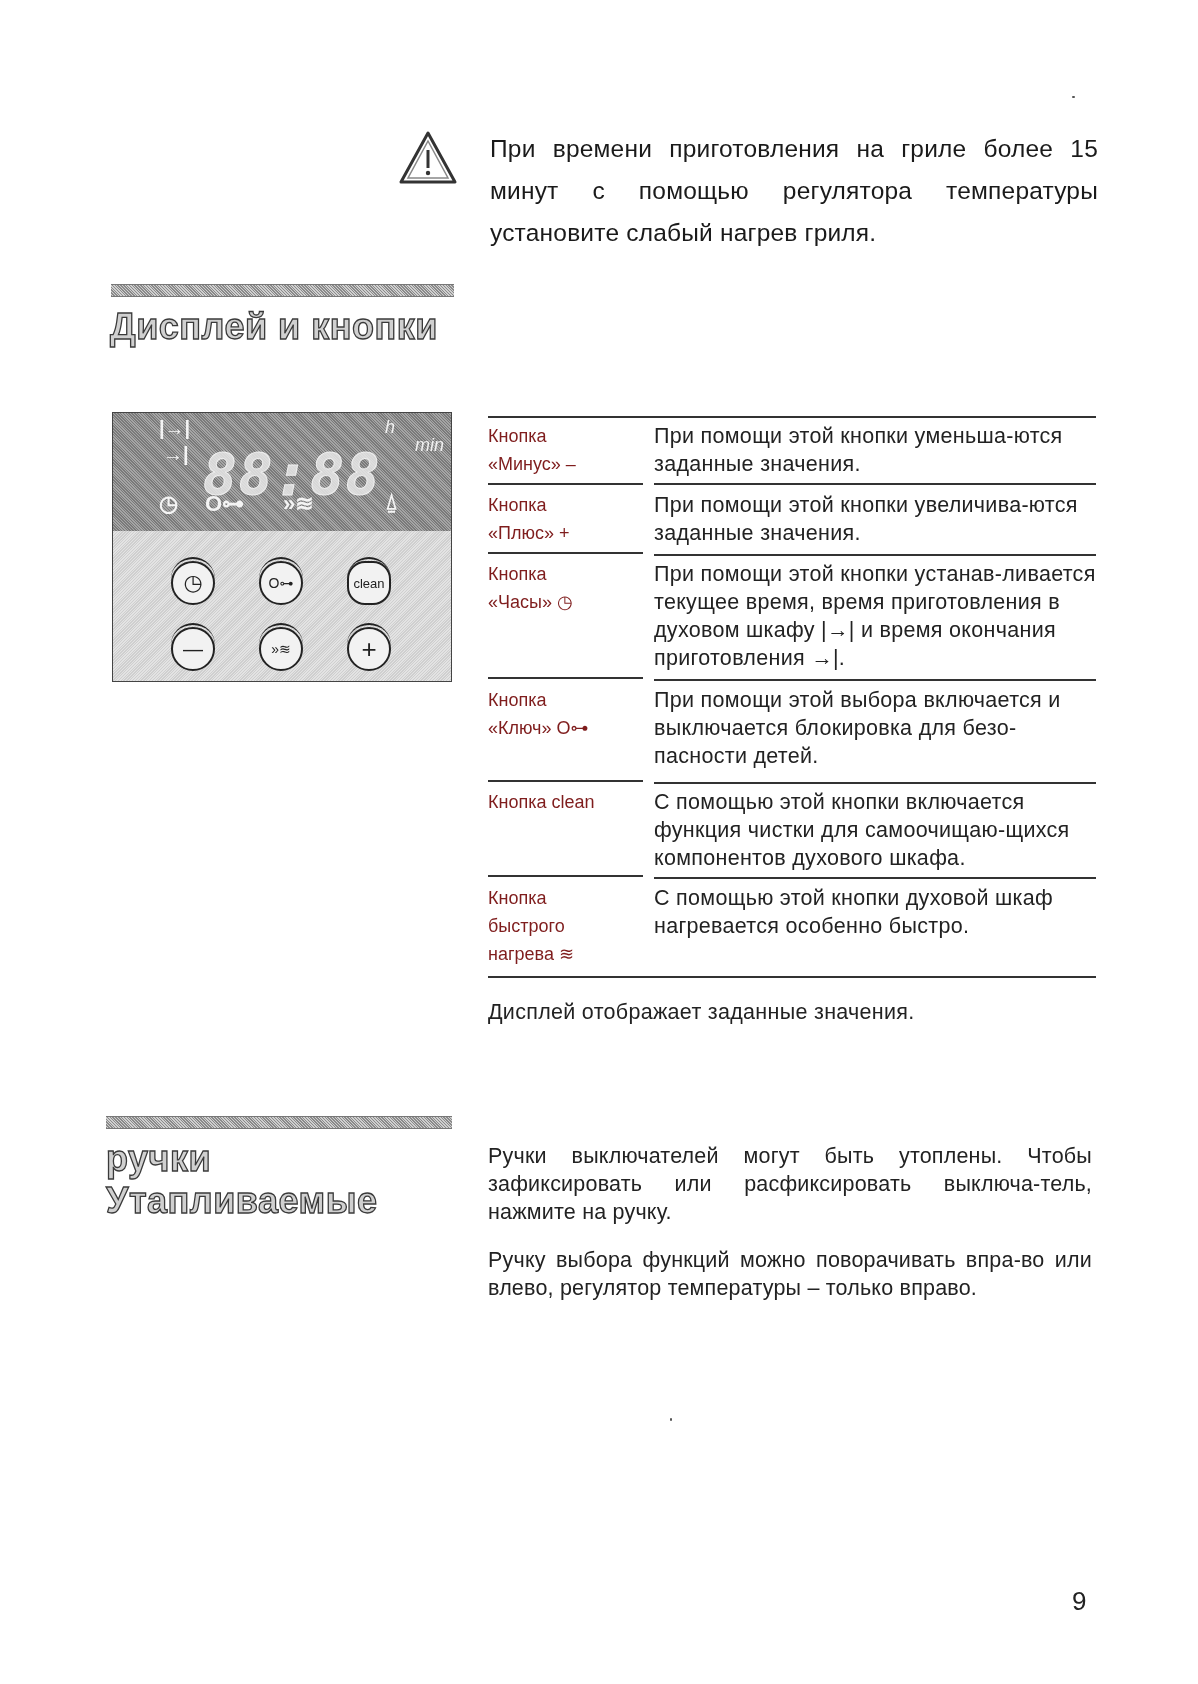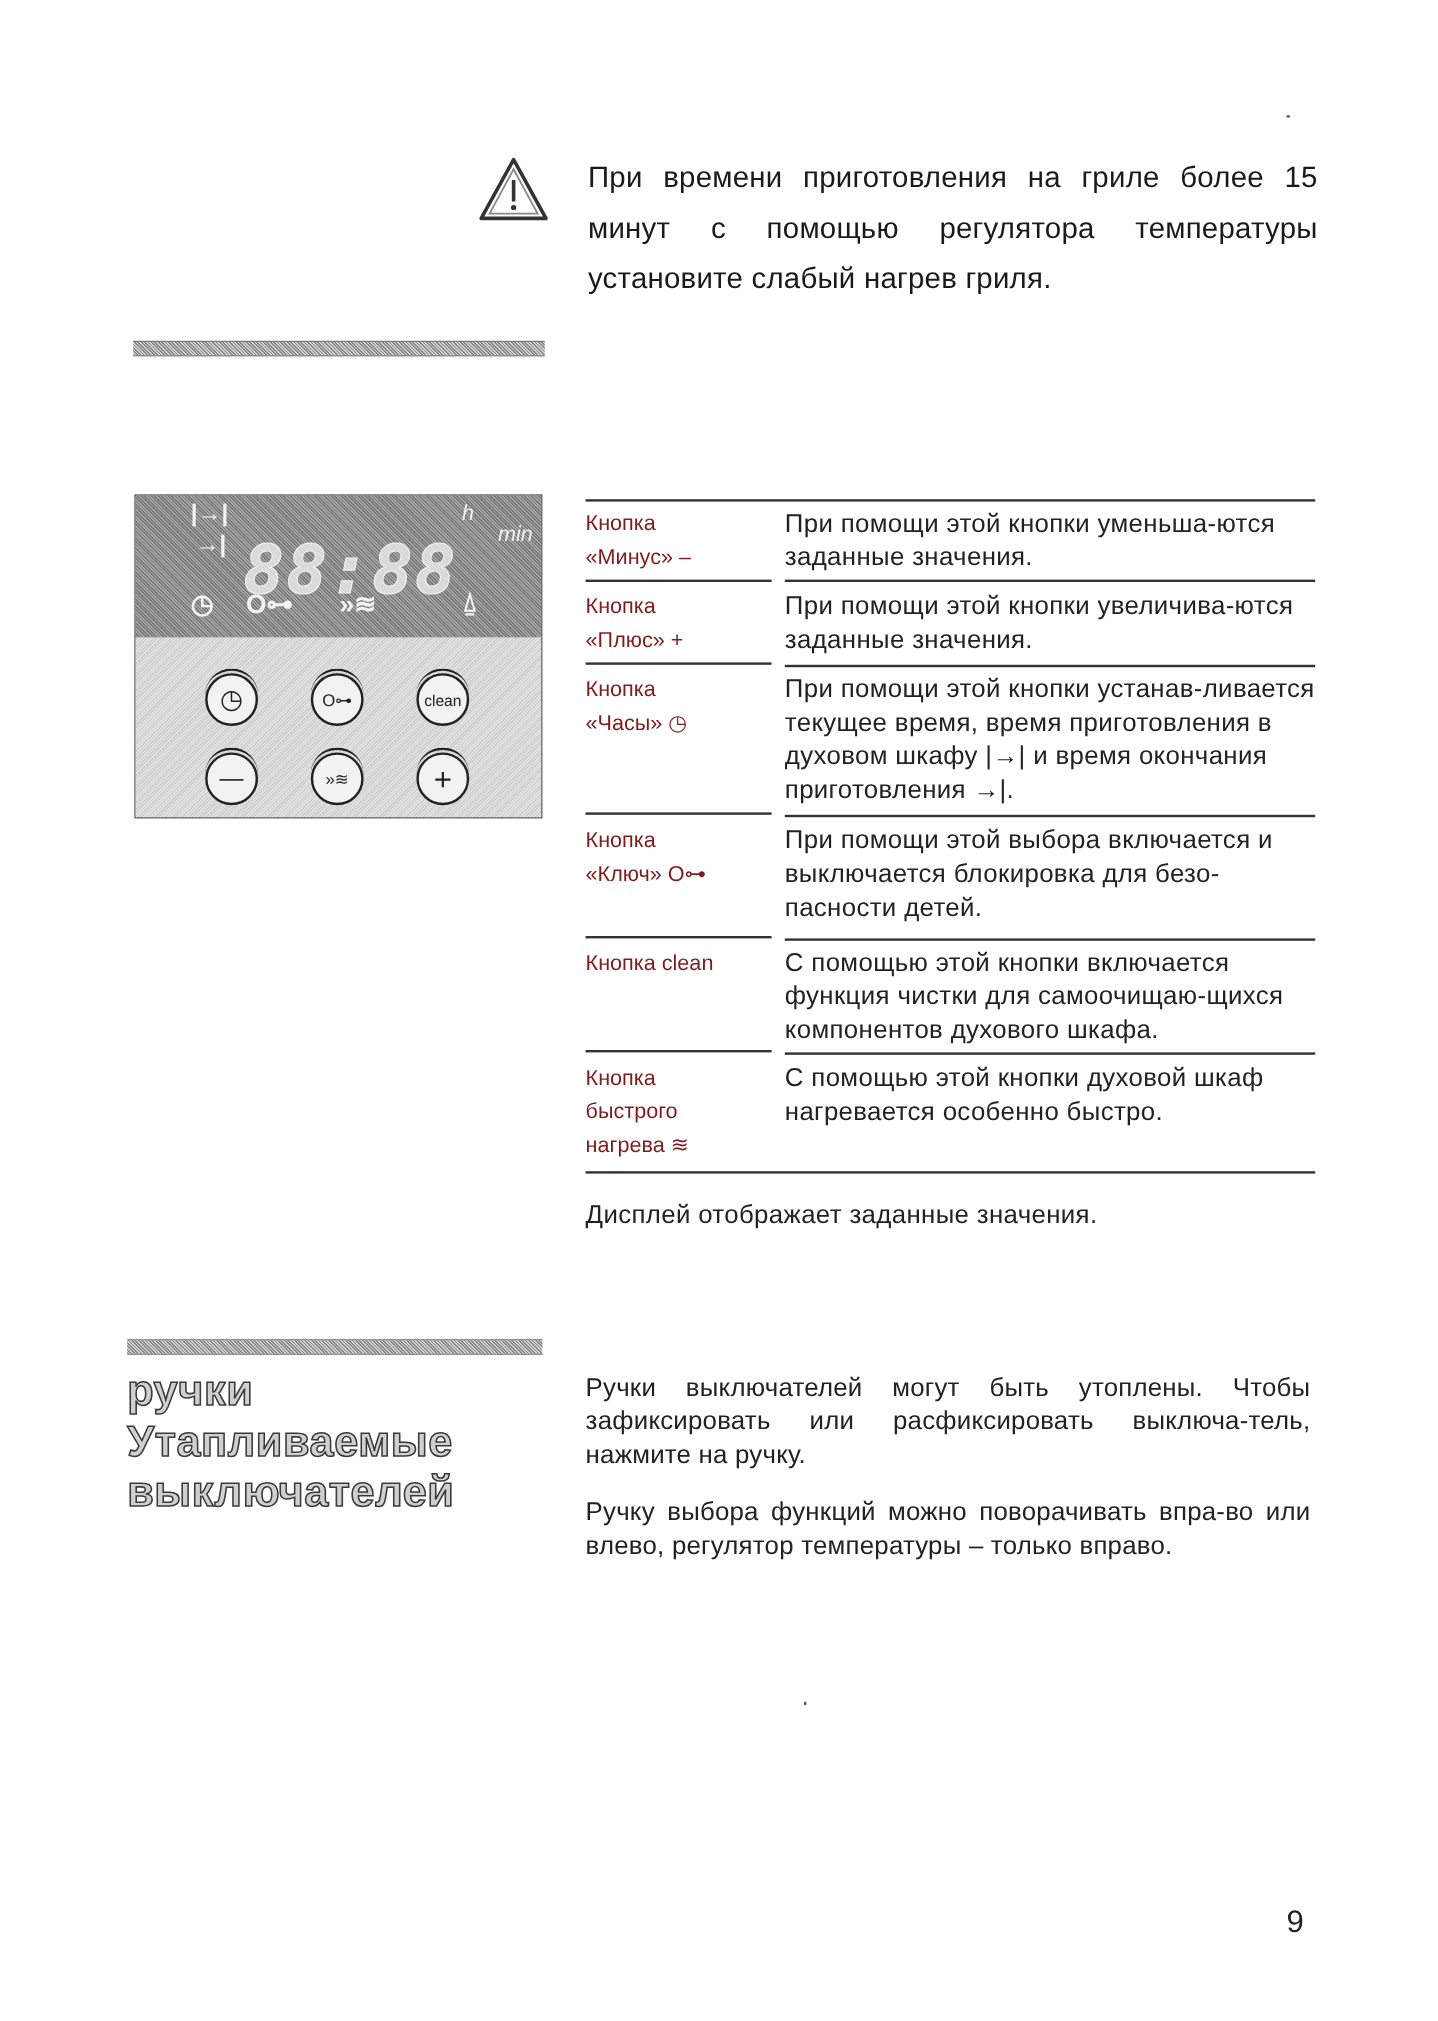--- a/index.html
+++ b/index.html
@@ -107,20 +107,21 @@
     <polygon points="30,3 57,52 3,52" fill="#fff" stroke="#333" stroke-width="3" stroke-linejoin="round"></polygon>
     <polygon points="30,11 50,48 10,48" fill="none" stroke="#888" stroke-width="1.5"></polygon>
     <line x1="30" y1="20" x2="30" y2="38" stroke="#333" stroke-width="3"></line>
     <circle cx="30" cy="43" r="2.2" fill="#333"></circle>
   </svg>
 </div>
 <div id="warn-text" class="abs">При времени приготовления на гриле более 15 минут с помощью регулятора температуры установите слабый нагрев гриля.</div>
 
 <div id="bar-1" class="section-bar"></div>
 <div id="title-1" class="section-title">
+  <div>Дисплей и кнопки</div>
 </div>
 
 <div id="panel" class="abs">
   <div id="panel-display">
     <span class="disp-sym" style="left:46px;top:4px;font-size:20px;">|→|</span>
     <span class="disp-sym" style="left:50px;top:30px;font-size:20px;">→|</span>
     <span class="seg-digits">88:88</span>
     <span class="disp-unit" style="left:272px;top:6px;">h</span>
     <span class="disp-unit" style="left:266px;top:24px;margin-left:36px;">min</span>
     <span class="disp-sym" style="left:46px;top:78px;">◷</span>
@@ -128,21 +129,21 @@
     <span class="disp-sym" style="left:170px;top:78px;">»≋</span>
     <span class="disp-sym" style="left:272px;top:76px;">⍙</span>
   </div>
   <div id="panel-keys">
     <div class="key" style="left:58px;top:30px;">
       <span style="font-size:22px;">◷</span>
     </div>
     <div class="key" style="left:146px;top:30px;">
       <span style="font-size:14px;">O⊶</span>
     </div>
-    <div class="key" style="left:234px;top:30px;">
+    <div class="key" style="left:234px;top:30px;border-radius:18px;">
       <span style="font-size:13px;">clean</span>
     </div>
     <div class="key" style="left:58px;top:96px;">
       <span style="font-size:20px;">—</span>
     </div>
     <div class="key" style="left:146px;top:96px;">
       <span style="font-size:14px;">»≋</span>
     </div>
     <div class="key" style="left:234px;top:96px;">
       <span style="font-size:26px;">+</span>
@@ -212,21 +213,20 @@
   </div>
   <div class="t-topline" style="top:560px;"></div>
 </div>
 
 <div id="display-note" class="abs">Дисплей отображает заданные значения.</div>
 
 <div id="bar-2" class="section-bar"></div>
 <div id="title-2" class="section-title">
   <div>ручки</div>
   <div>Утапливаемые</div>
-  <div>выключателей</div>
 </div>
 
 <div id="para-1" class="para">Ручки выключателей могут быть утоплены. Чтобы зафиксировать или расфиксировать выключа-тель, нажмите на ручку.</div>
 <div id="para-2" class="para">Ручку выбора функций можно поворачивать впра-во или влево, регулятор температуры – только вправо.</div>
 
 <div id="page-number" class="abs">9</div>
 
 <div class="speck" style="left:1072px;top:96px;"></div>
 <div class="speck" style="left:670px;top:1418px;width:2px;height:3px;"></div>
 

